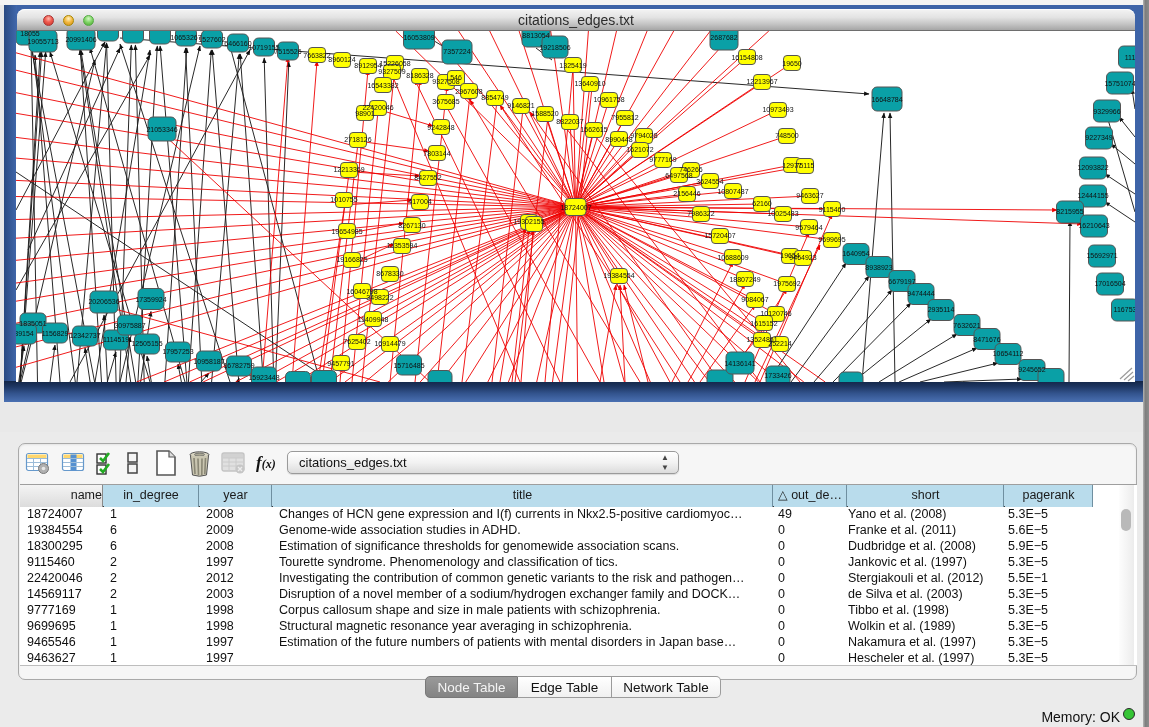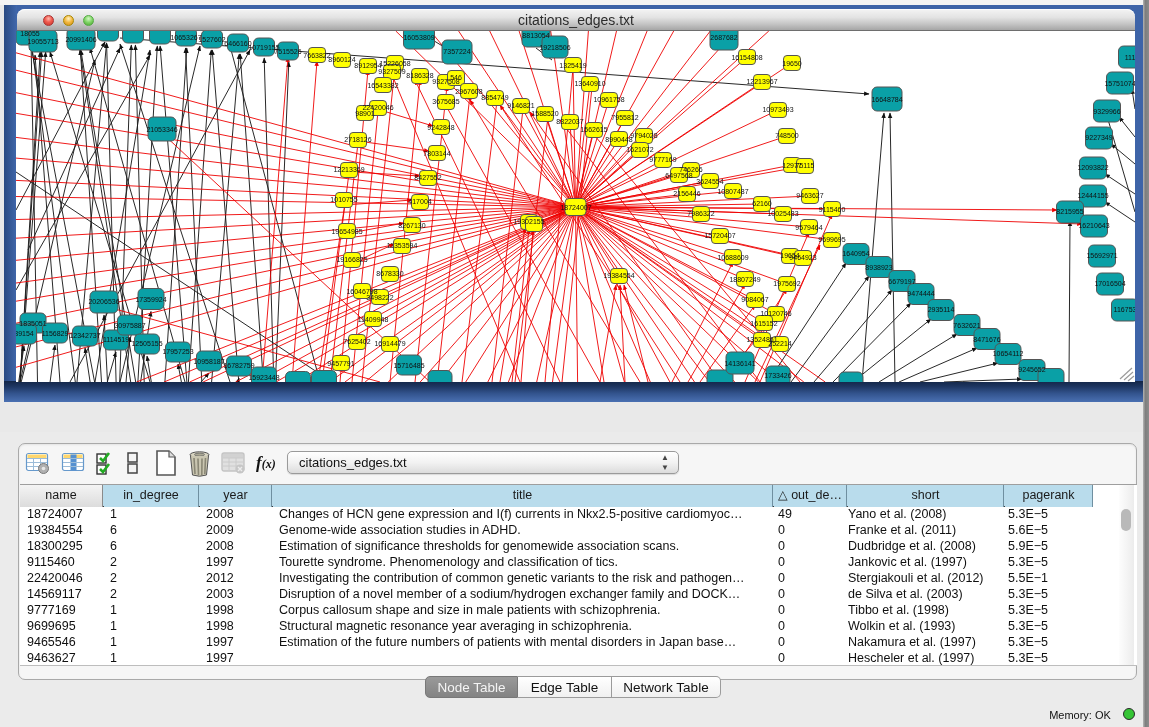--- a/index.html
+++ b/index.html
@@ -63,21 +63,21 @@
   box-shadow:0 1px 1px rgba(0,0,0,0.12); }
 #dd .dar { position:absolute; right:9px; top:1px; font-size:8px; color:#444; line-height:10px; text-align:center; }
 
 
 #tbl { position:absolute; left:1px; top:40px; width:1117px; height:182px; background:#fff;
   border-top:1px solid #9e9e9e; border-bottom:1px solid #bdbdbd; overflow:hidden; }
 #thead { position:relative; height:22px; border-bottom:1px solid #3c3c3c; background:#b9dcec; width:1073px; }
 #thead .th { position:absolute; top:0; height:22px; font-size:12.5px; color:#1a1a1a;
   text-align:center; line-height:21px; border-right:1px solid #6f8fa0;
   background:#b9dcec; overflow:hidden; }
-#thead .th.name { background:linear-gradient(to bottom,#f4f4f4,#dcdcdc); border-right:1px solid #8a8a8a; }
+#thead .th.name { background:linear-gradient(to bottom,#f4f4f4,#dcdcdc); border-right:1px solid #8a8a8a;text-align:right; }
 .tr { position:relative; height:16px; font-size:12.5px; color:#101010; white-space:nowrap; }
 .tr div { position:absolute; top:0; height:16px; line-height:15px; overflow:hidden; }
 .c0 { left:7px;   width:92px; }
 .c1 { left:90px;  width:90px; padding-left:0; }
 .c2 { left:186px; width:70px; }
 .c3 { left:259px; width:497px; }
 .c4 { left:758px; width:70px; }
 .c5 { left:828px; width:157px; }
 .c6 { left:988px; width:92px; }
 
@@ -87,21 +87,21 @@
 
 
 #tabs { left:425px; top:676px; width:296px; height:22px; font-size:13.5px; }
 #tabs .seg { position:absolute; top:0; height:22px; line-height:21px; text-align:center;
   background:linear-gradient(to bottom,#ffffff,#f0f0f0); border:1px solid #9b9b9b; color:#111; }
 #tabs .s1 { left:0; width:93px; border-radius:5px 0 0 5px;
   background:linear-gradient(to bottom,#9a9a9a,#838383); color:#f4f4f4; border-color:#787878; }
 #tabs .s2 { left:93px; width:94px; border-left:none; }
 #tabs .s3 { left:187px; width:109px; border-left:none; border-radius:0 5px 5px 0; }
 
-#mem { left:1040px; top:709px; width:80px; height:14px; font-size:11px; color:#111; text-align:center; }
+#mem { left:1040px; top:709px; width:80px; height:14px; font-size:14px; color:#111; text-align:right; }
 #memdot { left:1123px; top:708px; width:12px; height:12px; border-radius:50%; background:#35c435; border:1.5px solid #2a2a2a; }
 </style></head>
 <body>
 <div id="stage">
   <div class="abs" id="desk">
     <div id="deskleft"></div>
     <div id="deskgrad"></div>
   </div>
   <div class="abs" id="topstrip"></div>
   <div class="abs" id="titlebar">
@@ -758,21 +758,21 @@
             <div class="c4">0</div>
             <div class="c5">Tibbo et al. (1998)</div>
             <div class="c6">5.3E−5</div>
           </div>
           <div class="tr">
             <div class="c0">9699695</div>
             <div class="c1">1</div>
             <div class="c2">1998</div>
             <div class="c3">Structural magnetic resonance year averaging in schizophrenia.</div>
             <div class="c4">0</div>
-            <div class="c5">Wolkin et al. (1993)</div>
+            <div class="c5">Wolkin et al. (1989)</div>
             <div class="c6">5.3E−5</div>
           </div>
           <div class="tr">
             <div class="c0">9465546</div>
             <div class="c1">1</div>
             <div class="c2">1997</div>
             <div class="c3">Estimation of the future numbers of patients with mental disorders in Japan base…</div>
             <div class="c4">0</div>
             <div class="c5">Nakamura et al. (1997)</div>
             <div class="c6">5.3E−5</div>

